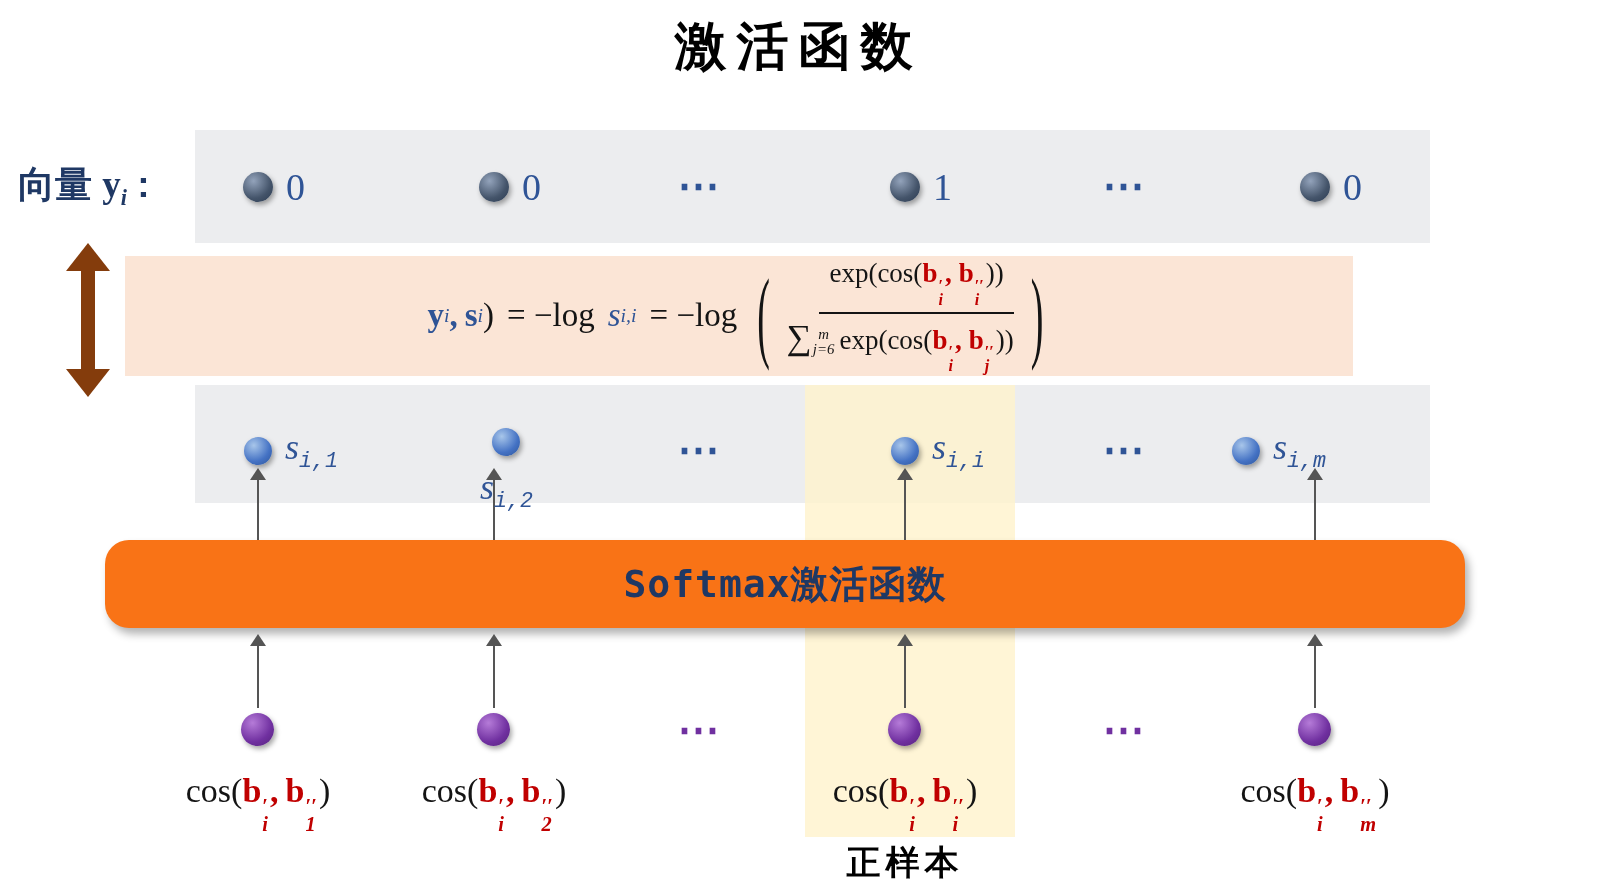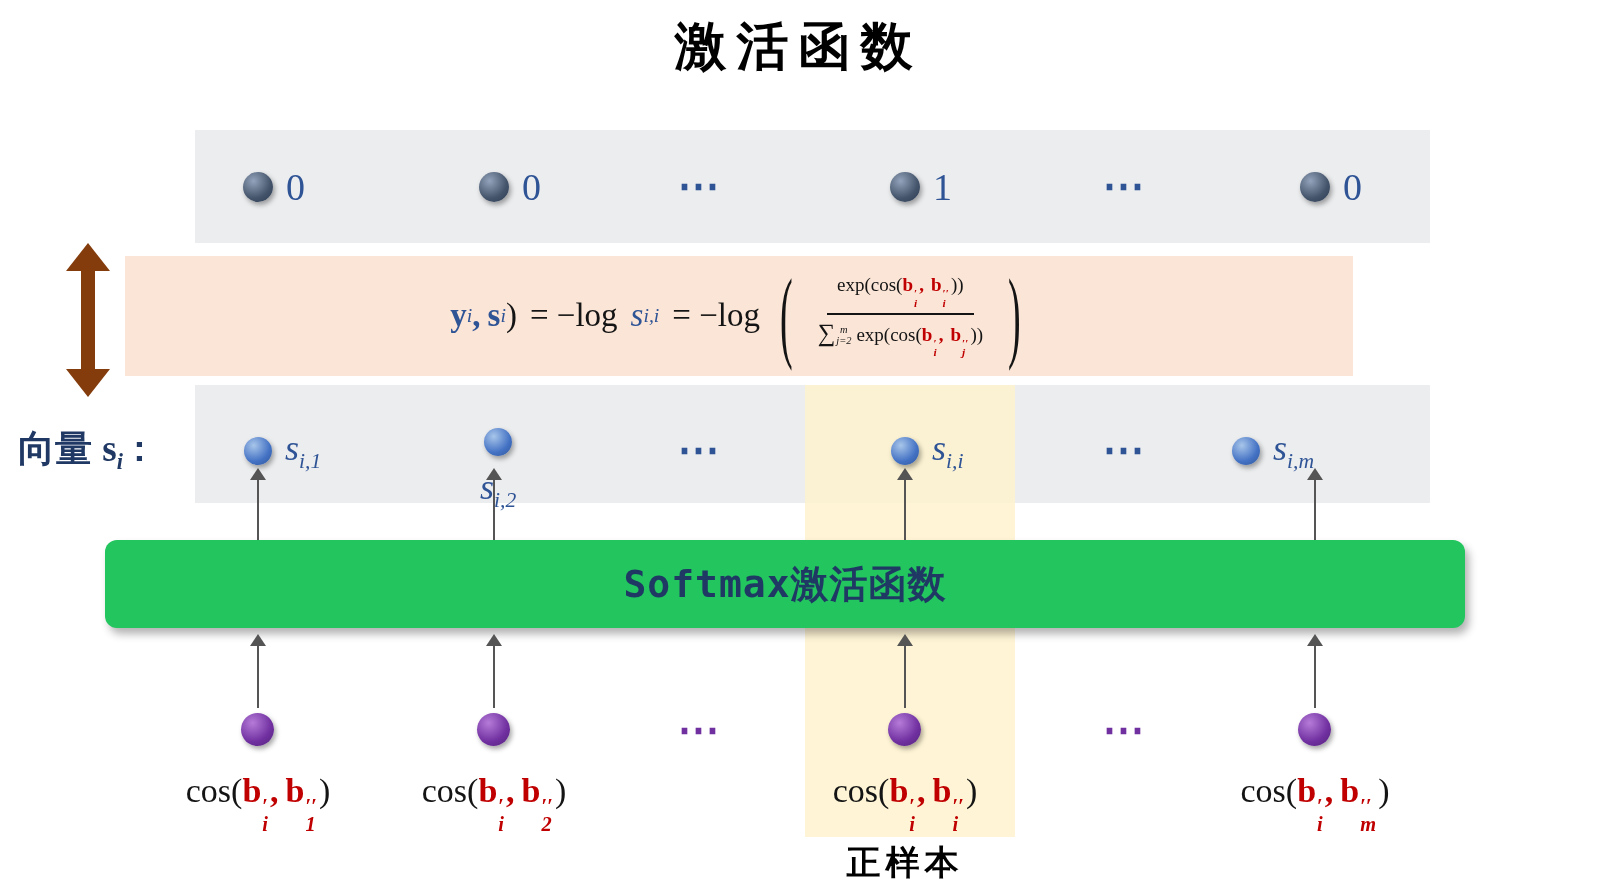--- a/index.html
+++ b/index.html
@@ -28,21 +28,21 @@
   .node-cell {position:absolute; display:flex; align-items:center; gap:13px; height:46px; z-index:3;}
   .circle {border-radius:50%; box-shadow:2px 3px 5px rgba(0,0,0,0.35); flex:0 0 auto;}
   .circle-y {width:30px; height:30px;
              background:radial-gradient(circle at 35% 30%, #93A3BB, #44546A 60%, #2B3A50);}
   .circle-s {width:28px; height:28px;
              background:radial-gradient(circle at 35% 30%, #A8C6EA, #4472C4 60%, #2F5597);}
   .circle-p {width:33px; height:33px;
              background:radial-gradient(circle at 35% 30%, #B57BD8, #7030A0 60%, #54237A);}
   .node-label {font-size:38px; color:#2F5496; line-height:1;}
   .s-label {font-style:italic; font-size:36px;}
-  .s-label sub {font-size:0.6em;}
+  .s-label sub {font-size:0.6em;font-family:Liberation Mono, monospace;}
 
   .dots {position:absolute; transform:translateX(-50%); font-size:42px; font-weight:700;
          color:#2F5496; line-height:1; letter-spacing:3px; z-index:3;}
   .dots-p {color:#7030A0;}
 
   .dbl {position:absolute; left:66px; top:243px; width:44px; height:154px; z-index:2;
         display:flex; flex-direction:column; align-items:center;}
   .dbl .t {width:0; height:0; border-left:22px solid transparent; border-right:22px solid transparent;
            border-bottom:28px solid #843C0C;}
   .dbl .m {width:14px; flex:1; background:#843C0C;}
@@ -54,35 +54,35 @@
   .fx {display:inline-flex; align-items:center; font-size:33px; color:#141414;
        white-space:nowrap; line-height:1.2;}
   .fx sub {font-size:0.6em; font-style:italic;}
   .k {color:#141414;}
   .blue {color:#2F5496;}
   .r {color:#C00000;}
   .bold {font-weight:700;}
   .ital {font-style:italic;}
   .op {margin:13px 13px;}
   .sp2 {margin-left:7px;}
-  .frac {display:inline-flex; flex-direction:column; align-items:center; font-size:19px;
-         margin:0 18px; line-height:1.15;}
+  .frac {display:inline-flex; flex-direction:column; align-items:flex-end; font-size:27px;
+         margin:0 10px; line-height:1.15;}
   .frac .num {padding:0 10px 4px; border-bottom:2.5px solid #141414; white-space:nowrap;}
   .frac .den {padding-top:4px; white-space:nowrap;}
   .sum {font-size:1.3em;}
   .sumlims {display:inline-flex; flex-direction:column; align-items:center; font-size:0.55em;
             line-height:1.05; vertical-align:middle; margin:0 5px 0 1px;}
   .ss {display:inline-flex; flex-direction:column; align-items:flex-start; line-height:0.85;
        font-size:0.6em; vertical-align:-0.55em; margin:0 2px 0 1px; font-weight:700;}
   .ss .sp {display:block;}
   .ss .sb {display:block; font-style:italic;}
   .bigparen {display:inline-block; font-size:38px; transform:scaleY(2.7); margin:0 7px; font-weight:400;}
 
   .softmax-box {position:absolute; left:105px; top:540px; width:1360px; height:88px;
-                background:#22c55e; border-radius:12px; z-index:2;
+                background:#f97316; border-radius:24px; z-index:2;
                 display:flex; align-items:center; justify-content:center;
                 box-shadow:4px 6px 9px rgba(0,0,0,0.30);}
   .softmax-text {font-size:38px; color:#1F3864; font-weight:700; letter-spacing:1px;}
   .softmax-latin {font-family:"DejaVu Sans Mono", monospace;}
   .softmax-cn {font-family:"Liberation Sans", sans-serif;}
 
   .arrow {position:absolute; width:16px; display:flex; flex-direction:column; align-items:center; z-index:2;}
   .arrow .head {width:0; height:0; border-left:8px solid transparent; border-right:8px solid transparent;
                 border-bottom:12px solid #555;}
   .arrow .shaft {width:2.6px; flex:1; background:#555;}
@@ -98,20 +98,21 @@
 <body>
 
 <div class="stage">
 
   <div class="title">激活函数</div>
 
   <div class="band band-y"></div>
   <div class="band band-s"></div>
   <div class="hl-col"></div>
 
+  <div class="row-label row-label-y"><span>向量 </span><span class="mvar">y</span><sub>i</sub><span> :</span></div>
 
   <div class="node-cell" style="left:243px; top:164px;">
     <span class="circle circle-y"></span>
     <span class="node-label">0</span>
   </div>
   <div class="node-cell" style="left:479px; top:164px;">
     <span class="circle circle-y"></span>
     <span class="node-label">0</span>
   </div>
   <div class="dots" style="left:700px; top:165px;">⋯</div>
@@ -147,34 +148,33 @@
       <span class="frac">
         <span class="num"><span class="k">exp(cos(</span><span class="r bold">b</span><span class="ss r">
               <span class="sp">′</span>
               <span class="sb">i</span>
             </span><span class="r bold">,</span><span class="r bold sp2">b</span><span class="ss r">
               <span class="sp">′′</span>
               <span class="sb">i</span>
             </span><span class="k">))</span></span>
         <span class="den"><span class="k sum">∑</span><span class="sumlims">
               <span class="ital k">m</span>
-              <span class="ital k">j=2</span>
+              <span class="ital k">j=6</span>
             </span><span class="k">exp(cos(</span><span class="r bold">b</span><span class="ss r">
               <span class="sp">′</span>
               <span class="sb">i</span>
             </span><span class="r bold">,</span><span class="r bold sp2">b</span><span class="ss r">
               <span class="sp">′′</span>
               <span class="sb">j</span>
             </span><span class="k">))</span></span>
       </span>
       <span class="bigparen">)</span>
     </div>
   </div>
 
-  <div class="row-label row-label-s"><span>向量 </span><span class="mvar">s</span><sub>i</sub><span> :</span></div>
 
   <div class="node-cell" style="left:244px; top:428px;">
     <span class="circle circle-s"></span>
     <span class="node-label s-label"><span>s</span><sub>i,1</sub></span>
   </div>
   <div class="node-cell" style="left:480px; top:428px;flex-direction:column;">
     <span class="circle circle-s"></span>
     <span class="node-label s-label"><span>s</span><sub>i,2</sub></span>
   </div>
   <div class="dots" style="left:700px; top:429px;">⋯</div>

